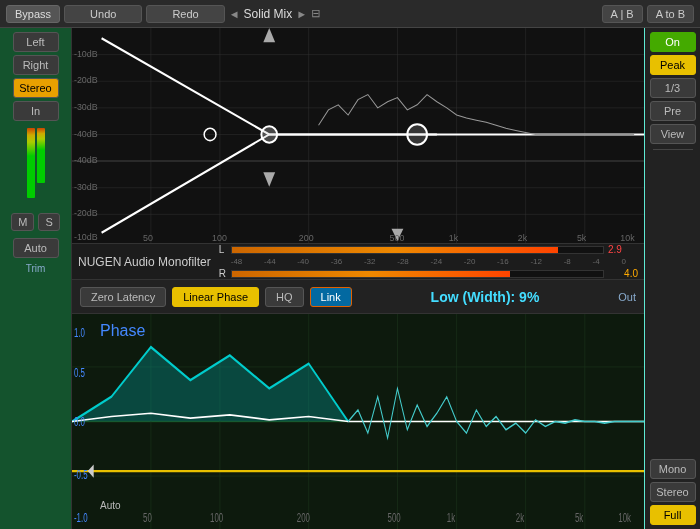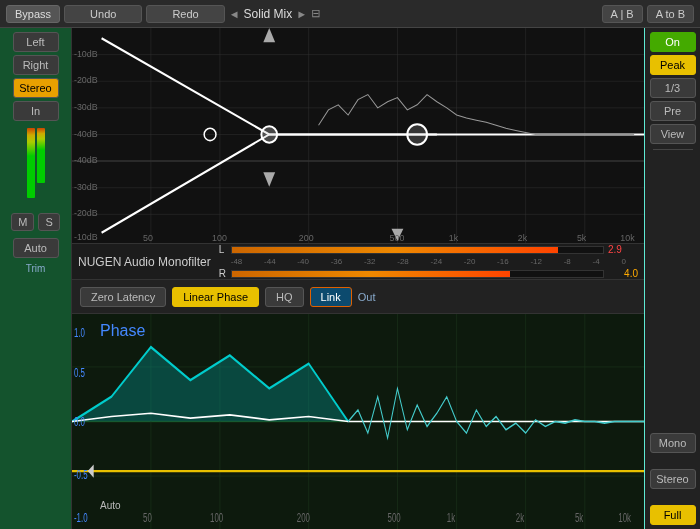--- a/index.html
+++ b/index.html
@@ -240,21 +240,21 @@
       padding: 3px 10px;
       cursor: pointer;
       font-size: 11px;
     }
     .ctrl-btn.active-yellow {
       background: #e8c000;
       color: #000;
       border-color: #e8c000;
     }
     .ctrl-btn.active-orange {
-      background: #0c4a6e;
+      background: #0369a1;
       color: #fff;
       border-color: #e06000;
     }
     .width-label {
       color: #44ddff;
       font-size: 14px;
       font-weight: bold;
       flex: 1;
       text-align: center;
     }
@@ -308,21 +308,21 @@
       height: 1px;
       background: #444;
       margin: 2px 0;
     }
 
     
     .bottom-right-panel {
       display: flex;
       flex-direction: column;
       align-items: center;
-      gap: 16px;
+      gap: 3px;
       margin-top: auto;
     }
 
     svg.eq-svg {
       position: absolute;
       top: 0; left: 0;
       width: 100%;
       height: 100%;
     }
   </style>
@@ -453,20 +453,21 @@
           <span class="meter-value-r">4.0</span>
         </div>
       </div>
     </div>
 
     <div class="controls-bar">
       <button class="ctrl-btn">Zero Latency</button>
       <button class="ctrl-btn active-yellow">Linear Phase</button>
       <button class="ctrl-btn">HQ</button>
       <button class="ctrl-btn active-orange">Link</button>
+      <span class="width-label">Low (Width): 9%</span>
       <span class="out-label">Out</span>
     </div>
 
     <div class="phase-area" style="height: 130px; position:relative;">
       <svg width="100%" height="100%" viewBox="0 0 580 130" preserveAspectRatio="none">
 
         <rect width="580" height="130" fill="#0d1a0d"></rect>
         <line x1="0" y1="32" x2="580" y2="32" stroke="#1a331a" stroke-width="0.5"></line>
         <line x1="0" y1="65" x2="580" y2="65" stroke="#1a4a1a" stroke-width="1"></line>
         <line x1="0" y1="98" x2="580" y2="98" stroke="#1a331a" stroke-width="0.5"></line>

